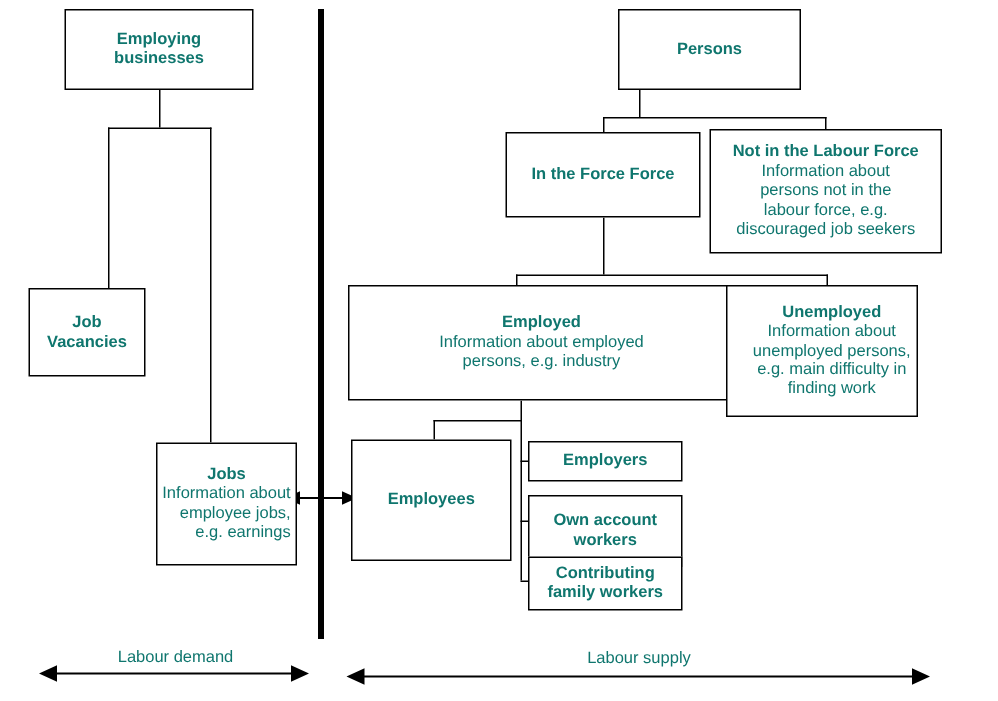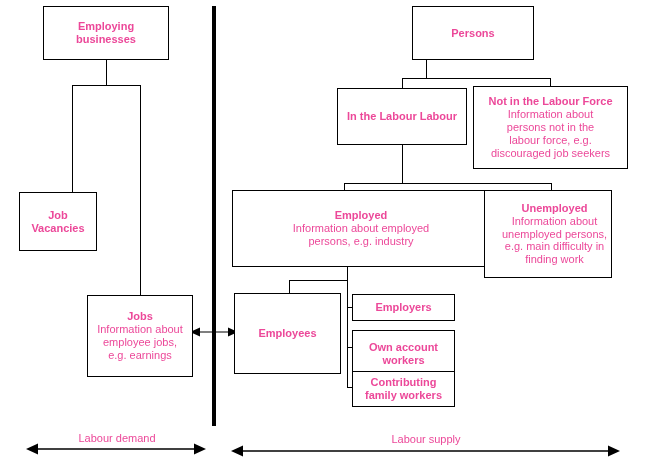--- a/index.html
+++ b/index.html
@@ -6,21 +6,21 @@
     margin: 0;
     padding: 0;
     background: #ffffff;
   }
   #canvas {
     position: relative;
     width: 665px;
     height: 467px;
     background: #ffffff;
     font-family: "Liberation Sans", sans-serif;
-    color: #ec4899;
+    color: #0f766e;
     overflow: hidden;
   }
   .node {
     position: absolute;
     box-sizing: border-box;
     border: 1px solid #000000;
     background: #ffffff;
     display: flex;
     flex-direction: column;
     align-items: center;
@@ -84,40 +84,40 @@
 
   <div class="line vline" style="left:72px; top:85px; width:1px; height:107px;"></div>
 
   <div class="line vline" style="left:140px; top:85px; width:1px; height:210px;"></div>
 
   <div class="node title-only" style="left:19px; top:192px; width:78px; height:59px;">
     <div class="title">Job
 Vacancies</div>
   </div>
 
-  <div class="node" style="left:87px; top:295px; width:106px; height:82px;">
+  <div class="node" style="left:104px; top:295px; width:94px; height:82px;text-align:right;">
     <div class="title">Jobs</div>
     <div class="desc">Information about
 employee jobs,
 e.g. earnings</div>
   </div>
 
   <div class="divider" style="left:212px; top:6px; height:420px;"></div>
 
   <div class="node title-only" style="left:412px; top:6px; width:122px; height:54px;align-items:center;">
     <div class="title">Persons</div>
   </div>
 
   <div class="line vline" style="left:426px; top:60px; width:1px; height:18px;"></div>
   <div class="line hline" style="left:402px; top:78px; width:149px; height:1px;"></div>
   <div class="line vline" style="left:402px; top:78px; width:1px; height:10px;"></div>
   <div class="line vline" style="left:550px; top:78px; width:1px; height:9px;"></div>
 
   <div class="node title-only" style="left:337px; top:88px; width:130px; height:57px;">
-    <div class="title">In the Labour Labour</div>
+    <div class="title">In the Force Force</div>
   </div>
 
   <div class="node" style="left:473px; top:86px; width:155px; height:83px;">
     <div class="title">Not in the Labour Force</div>
     <div class="desc">Information about
 persons not in the
 labour force, e.g.
 discouraged job seekers</div>
   </div>
 

